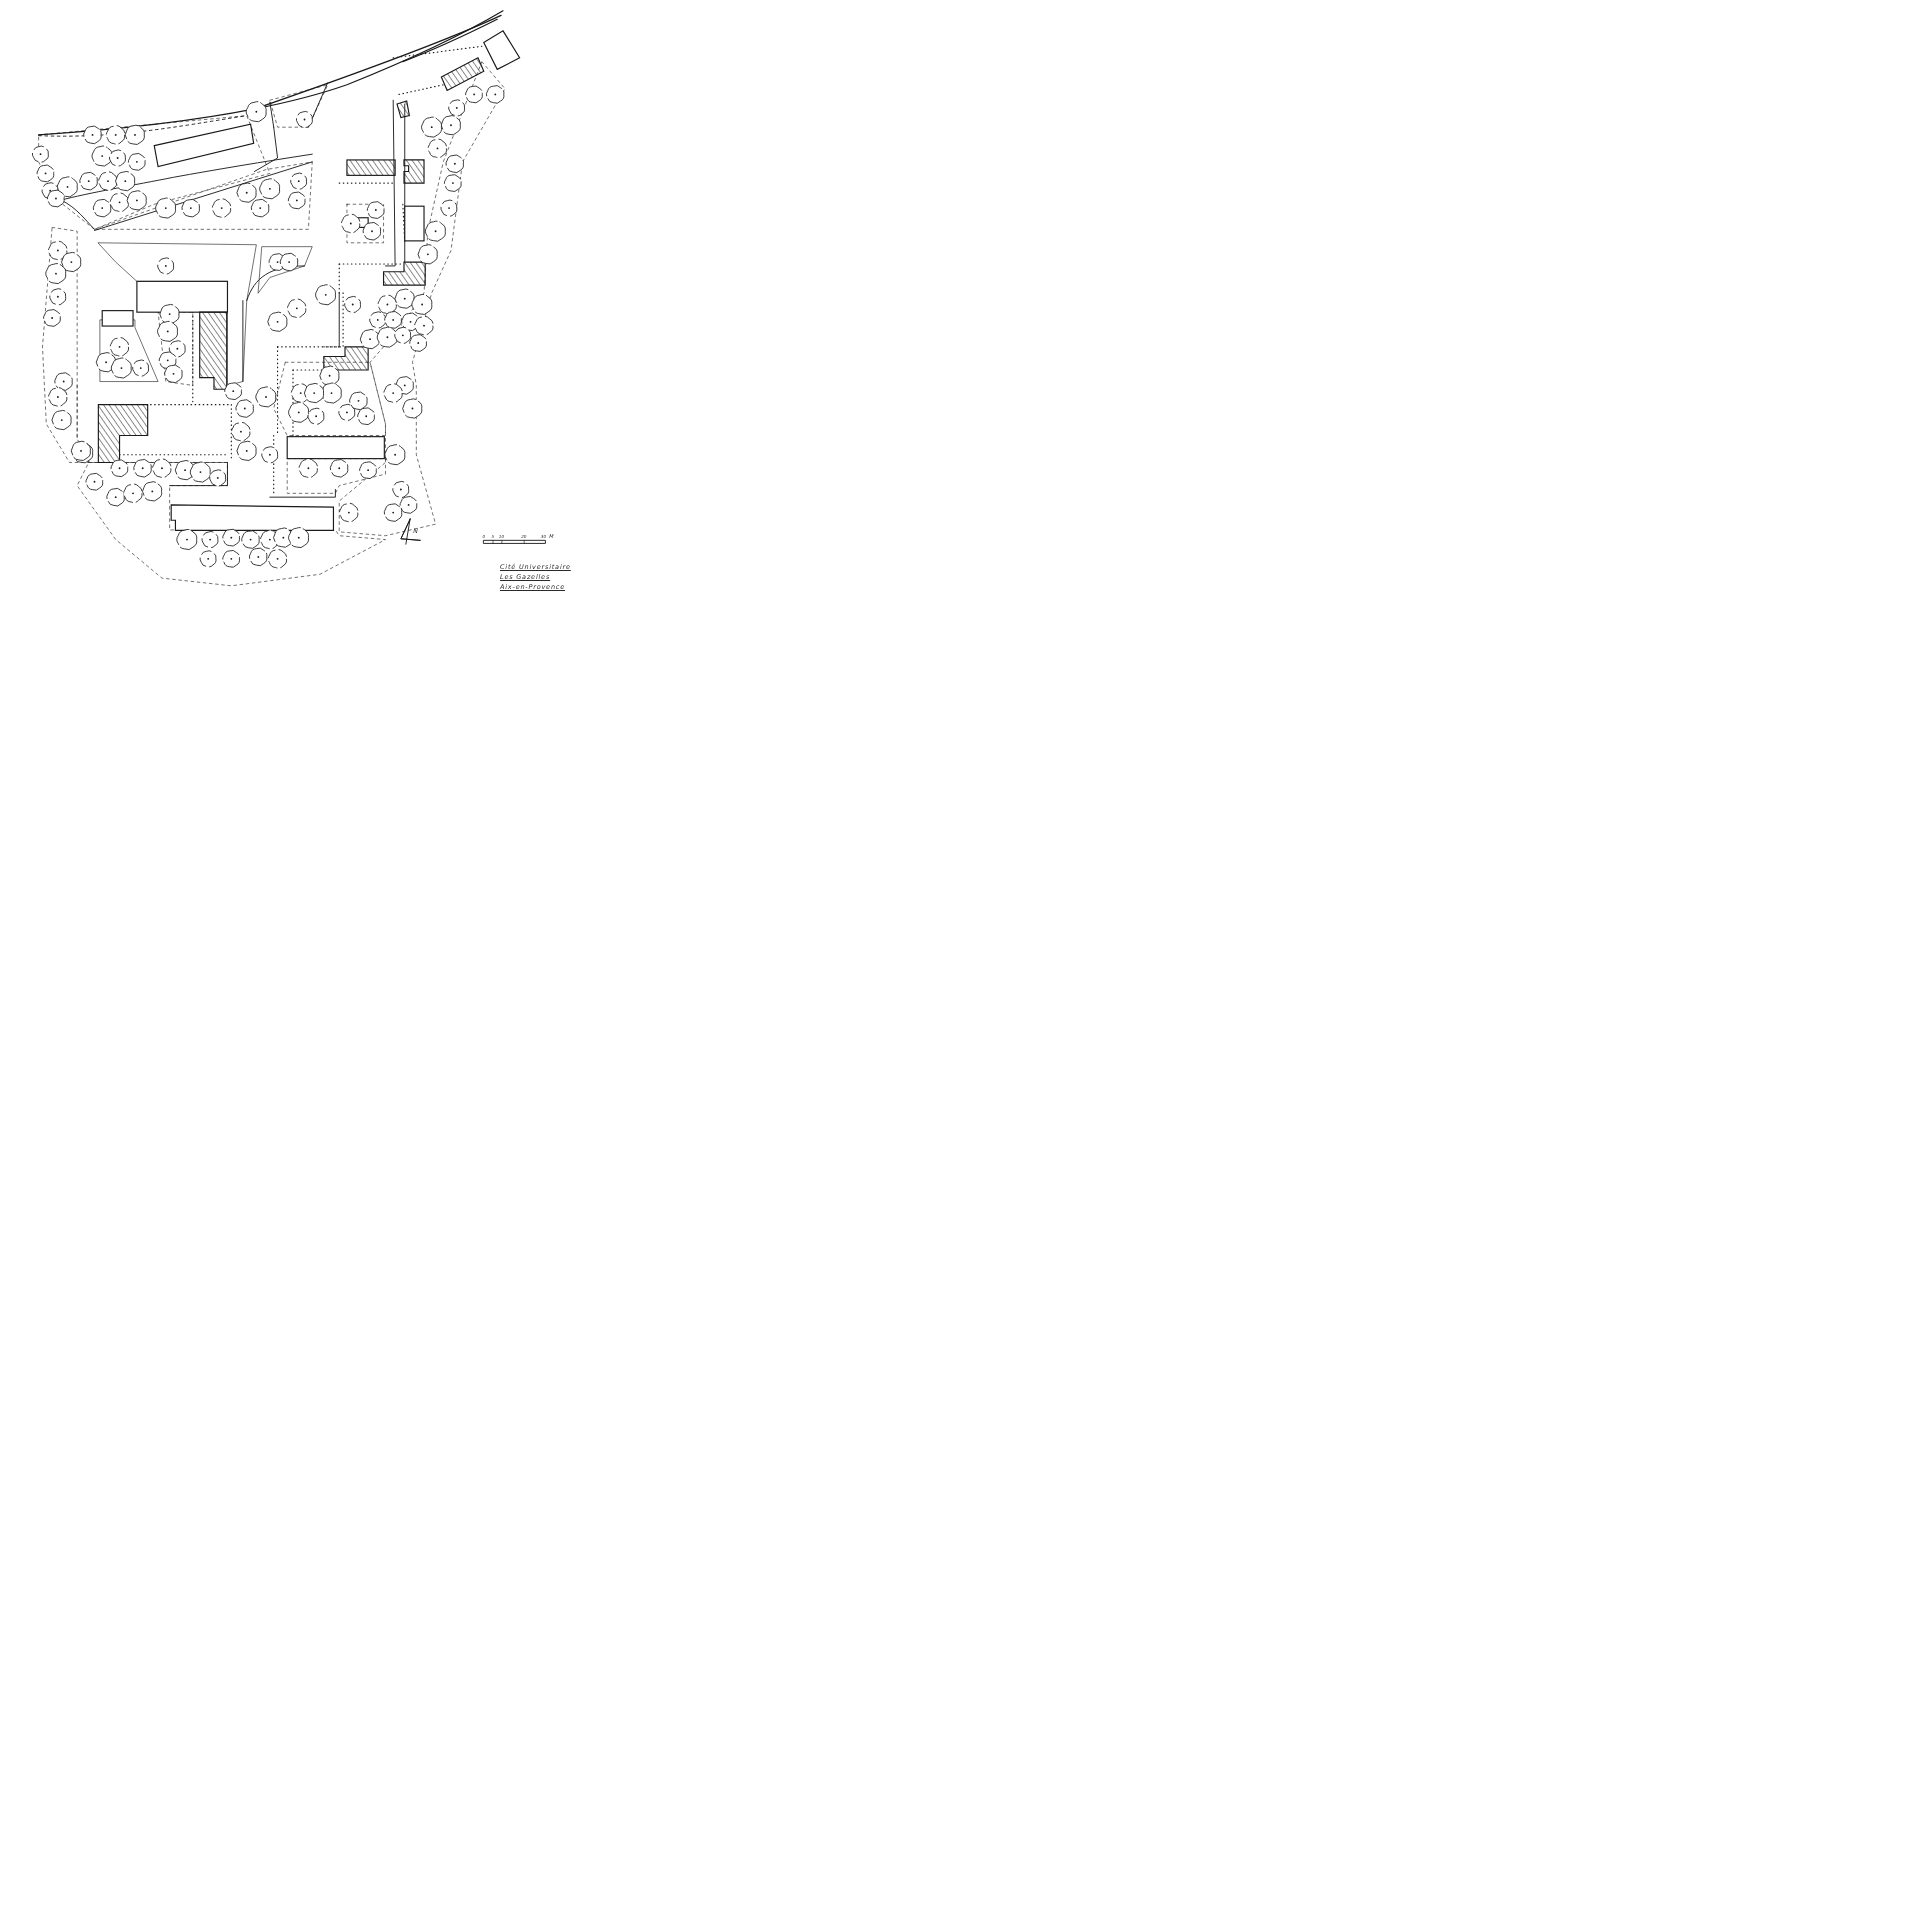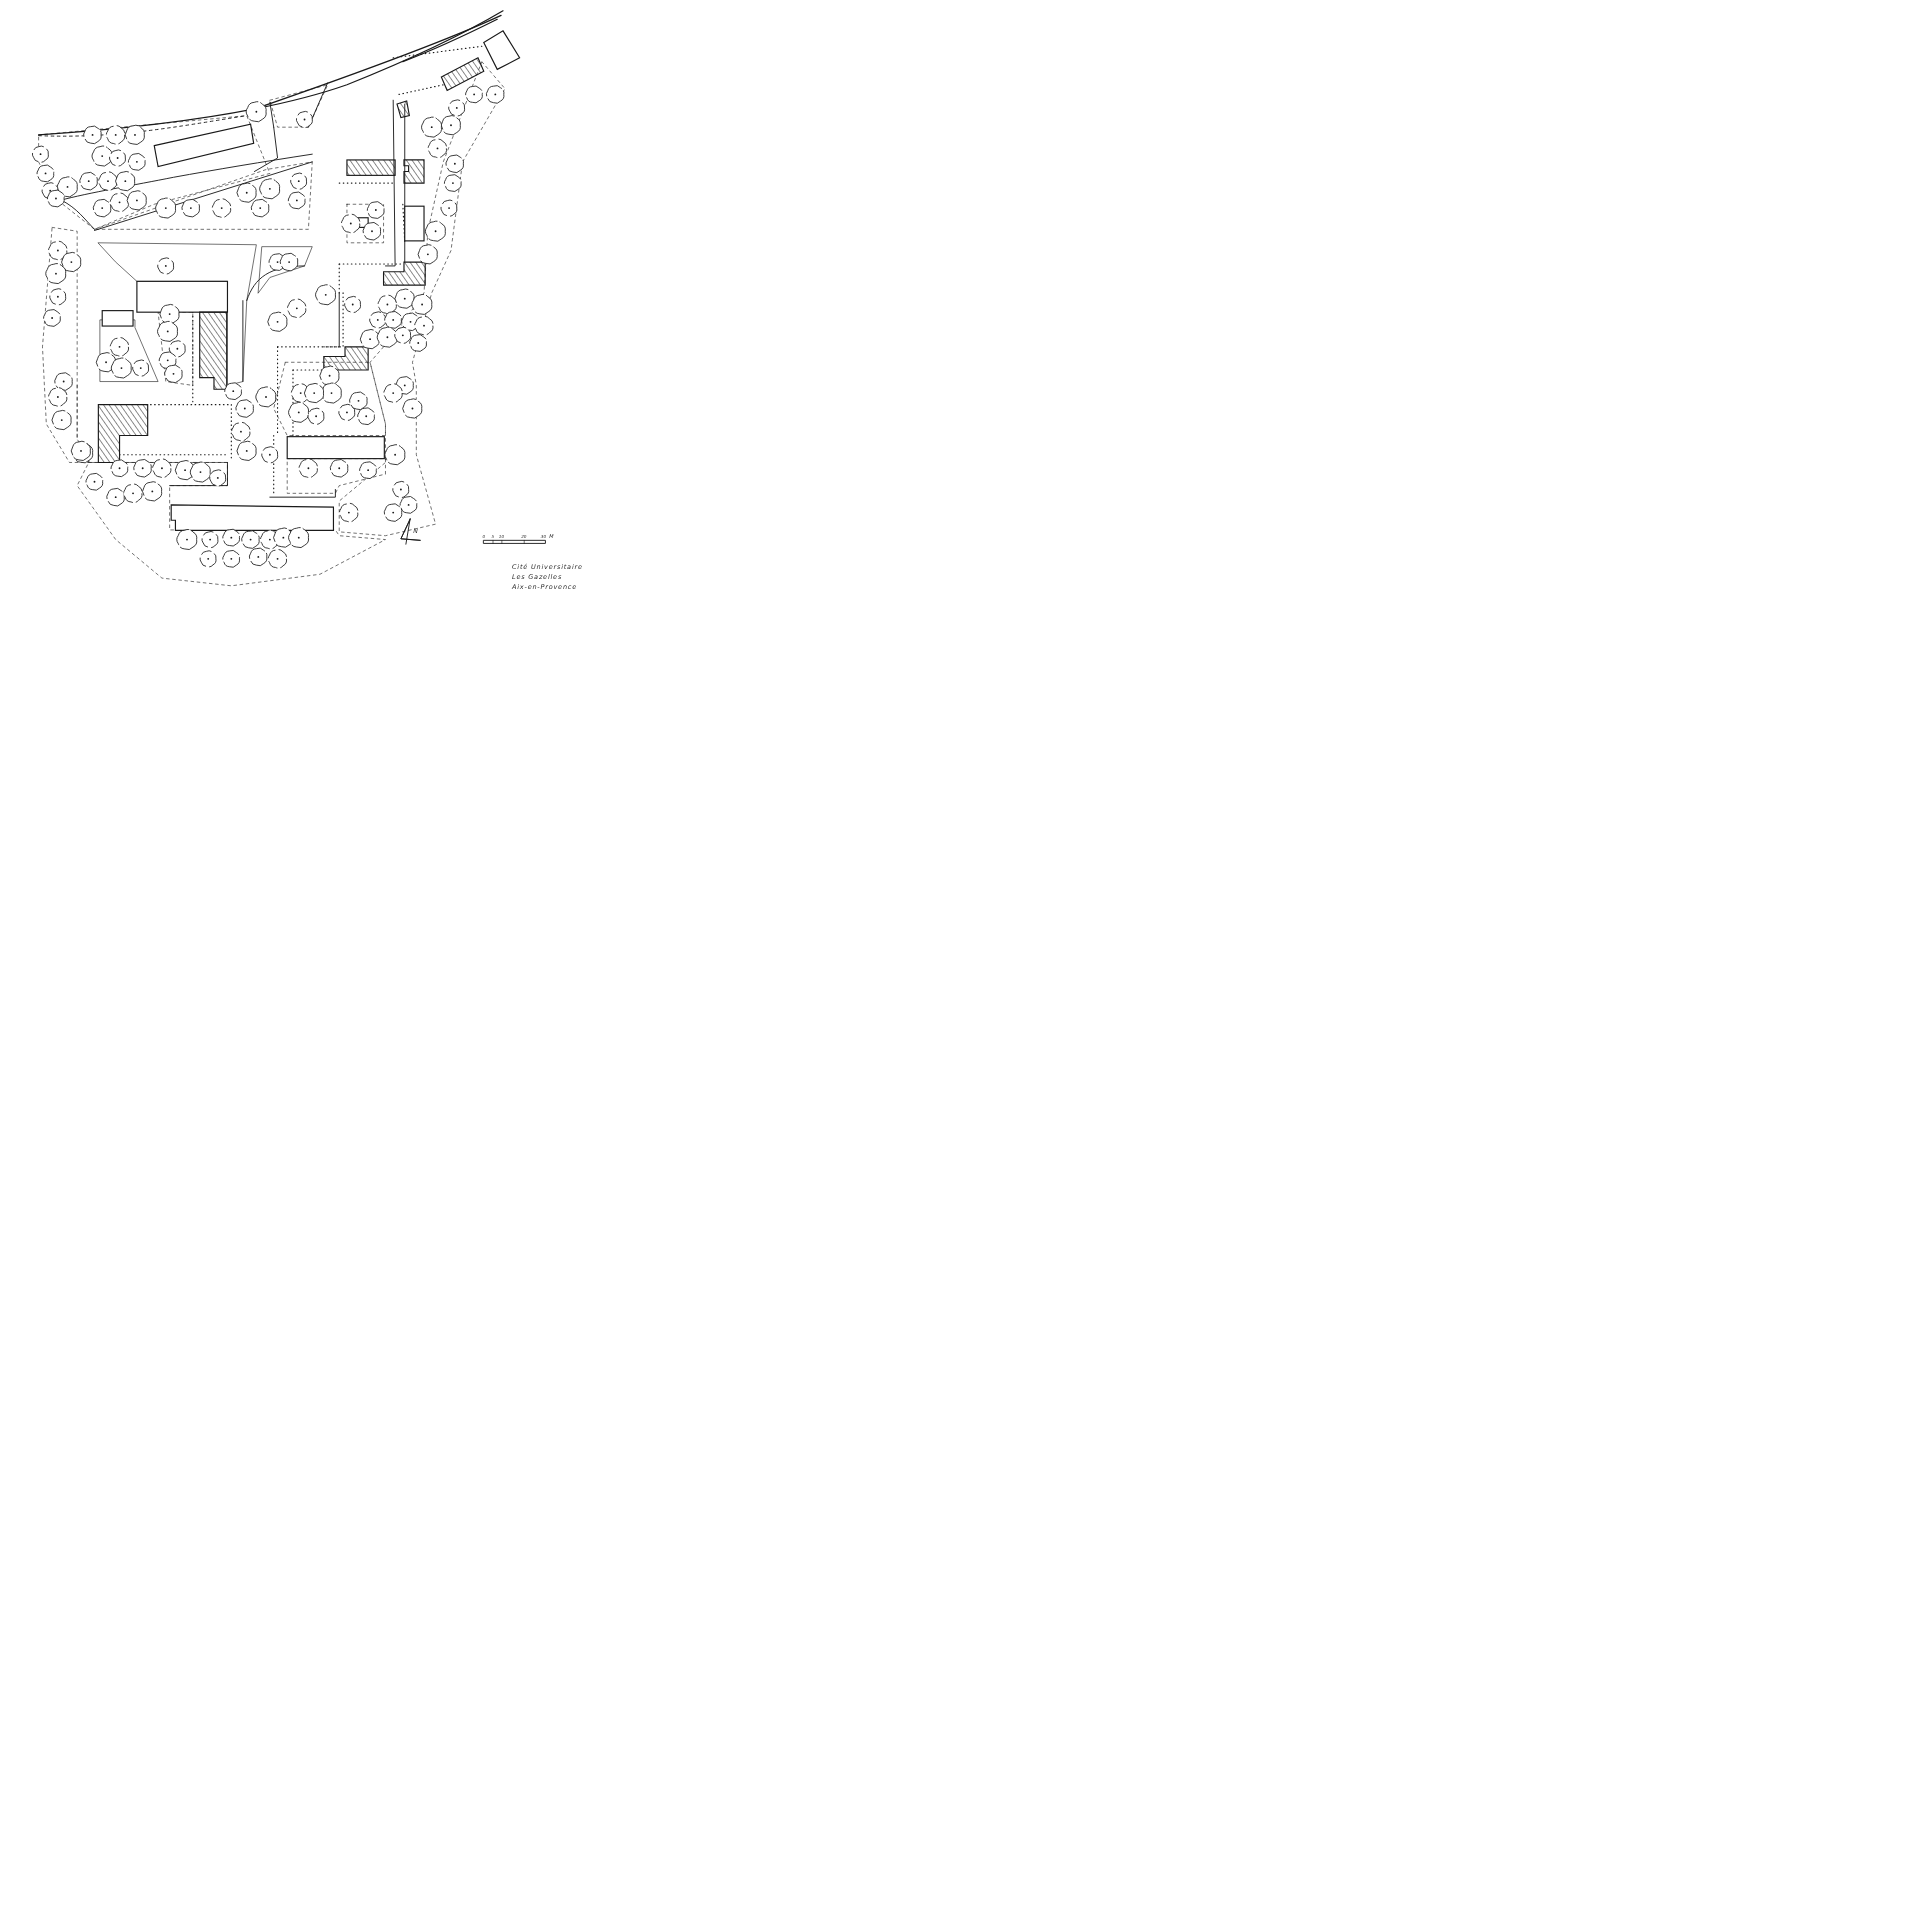--- a/index.html
+++ b/index.html
@@ -382,18 +382,18 @@
     <line class="ink thin" x1="1360" y1="1402" x2="1360" y2="1410"></line>
     <text class="hand" x="1252" y="1396" font-size="11">0</text>
     <text class="hand" x="1275" y="1396" font-size="11">5</text>
     <text class="hand" x="1294" y="1396" font-size="11">10</text>
     <text class="hand" x="1352" y="1396" font-size="11">20</text>
     <text class="hand" x="1403" y="1396" font-size="11">30</text>
     <text class="hand" x="1425" y="1396" font-size="13">M</text>
   </g>
 </svg>
 
-<div class="legend-text" style="left:512px; top:562px;">
+<div class="legend-text" style="left:500px; top:562px;text-decoration:underline;">
   <div>Cité Universitaire</div>
   <div>Les Gazelles</div>
   <div>Aix-en-Provence</div>
 </div>
 
 
 </body></html>

